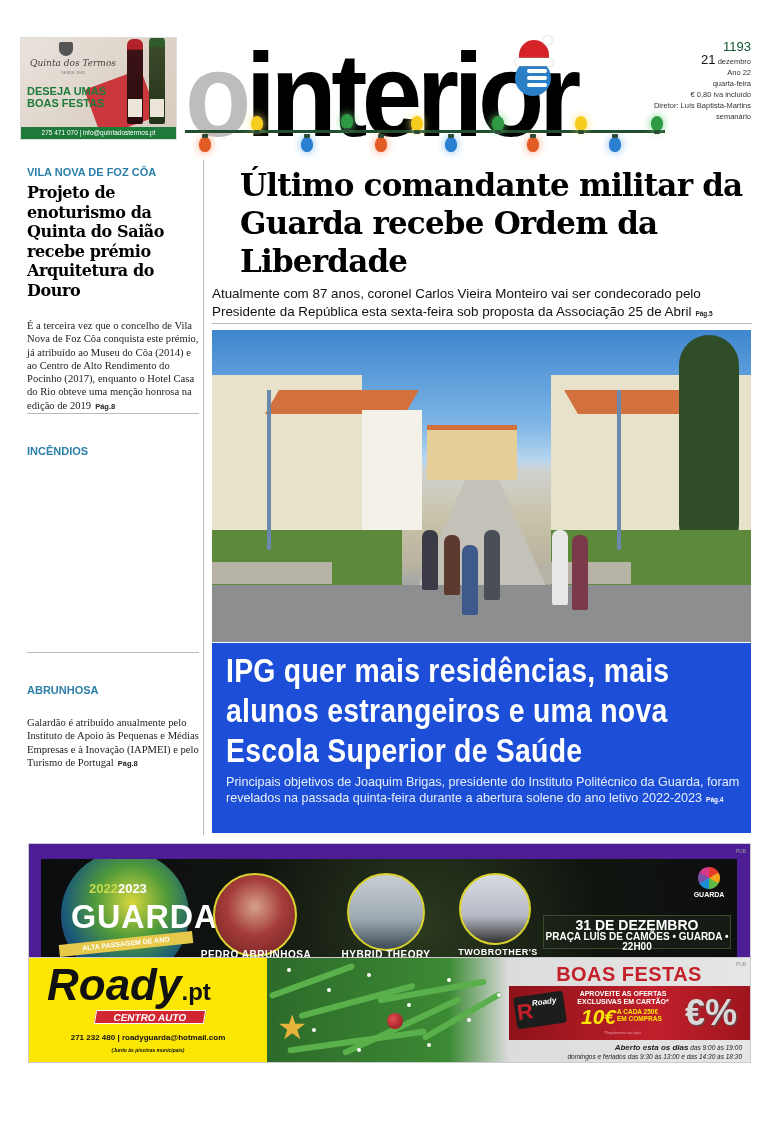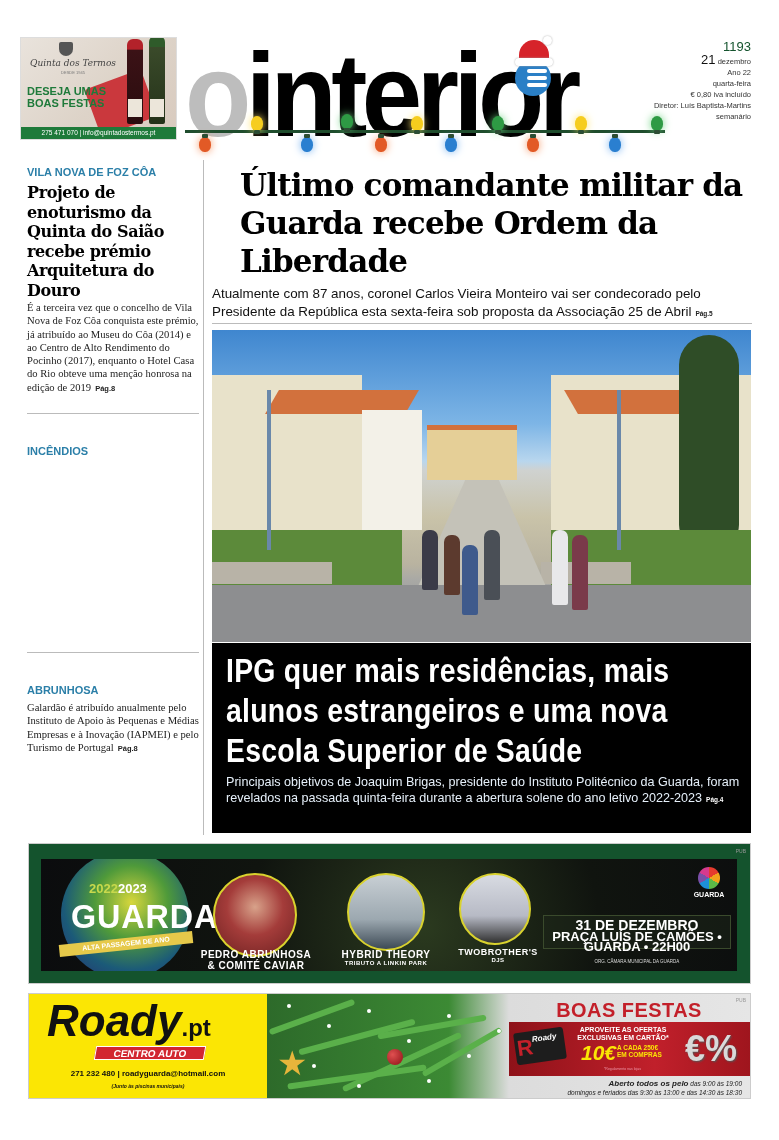--- a/index.html
+++ b/index.html
@@ -46,21 +46,21 @@
   .issue-info .date-day { font-size: 13px; color: #111; }
 
   
   .vline { position: absolute; left: 203px; top: 160px; width: 1px; height: 675px; background: #bbb; }
   .hline { position: absolute; height: 1px; background: #bbb; }
 
   
   .side-story { position: absolute; left: 27px; width: 172px; }
   .side-story .kicker { font-weight: bold; font-size: 11px; color: #2b7fa8; line-height: 13px; margin-bottom: 4px; }
   .side-story .headline { font-family: "DejaVu Serif", serif; font-weight: bold; font-size: 16px; line-height: 19.5px; color: #000; letter-spacing: -0.4px; }
-  .side-story .body { font-family: "Liberation Serif", serif; font-size: 10.6px; line-height: 13.3px; color: #222; margin-top: 1px; }
+  .side-story .body { font-family: "Liberation Serif", serif; font-size: 10.6px; line-height: 13.3px; color: #222; margin-top: 19px; }
   .pag { font-family: "Liberation Sans", sans-serif; font-weight: bold; font-size: 7.5px; margin-left: 4px; color: #222; }
 
   
   .main-head { position: absolute; left: 212px; top: 166px; width: 540px; font-family: "DejaVu Serif", serif;
     font-weight: bold; font-size: 31px; line-height: 38px; color: #000; letter-spacing: -0.8px; margin-left: 28px; }
   .main-sub { position: absolute; left: 212px; top: 285px; width: 545px; font-size: 13.4px; line-height: 17.5px; color: #111; }
   .main-sub .pag { font-size: 6.5px; }
 
   
   .photo { position: absolute; left: 212px; top: 330px; width: 539px; height: 312px; overflow: hidden;
@@ -78,28 +78,28 @@
   .photo .lawn-r { position: absolute; right: 0; top: 200px; width: 200px; height: 55px; background: #5c8a3a; }
   .photo .wall-l { position: absolute; left: 0; top: 232px; width: 120px; height: 22px; background: #b8b3a7; }
   .photo .wall-r { position: absolute; right: 120px; top: 232px; width: 90px; height: 22px; background: #b8b3a7; }
   .photo .road { position: absolute; left: 0; top: 255px; width: 100%; height: 57px; background: #8d8e90; }
   .photo .lamp { position: absolute; width: 4px; background: #6a88aa; }
   .photo .lamp.l { left: 55px; top: 60px; height: 160px; }
   .photo .lamp.r { left: 405px; top: 60px; height: 160px; }
   .photo .person { position: absolute; width: 16px; height: 60px; border-radius: 7px 7px 2px 2px; }
 
   
-  .blue-box { position: absolute; left: 212px; top: 643px; width: 539px; height: 190px; background: #000000; }
+  .blue-box { position: absolute; left: 212px; top: 643px; width: 539px; height: 190px; background: #1d4ed8; }
   .blue-head { position: absolute; left: 14px; top: 8px; width: 520px; color: #fff; font-family: "Liberation Sans", sans-serif;
     font-weight: bold; font-size: 33px; line-height: 40px; transform: scaleX(0.86); transform-origin: left; letter-spacing: 0.3px; white-space: nowrap; }
   .blue-sub { position: absolute; left: 14px; top: 131px; width: 515px; color: #e6f0fa; font-size: 12.6px; line-height: 16px; }
   .blue-sub .pag { font-size: 6.5px; color: #fff; }
 
   
-  .ad-guarda { position: absolute; left: 28px; top: 843px; width: 723px; height: 141px; border: 1px solid #ccc; background: #14532d; }
+  .ad-guarda { position: absolute; left: 28px; top: 843px; width: 723px; height: 141px; border: 1px solid #ccc; background: #4c1d95; }
   .pub { position: absolute; font-size: 5px; color: #999; }
   .ad-guarda .pub { right: 4px; top: 4px; }
   .ad-guarda .banner { position: absolute; left: 12px; top: 15px; width: 696px; height: 112px;
     background: radial-gradient(circle at 55% 60%, #2b3a1f 0%, #10140f 45%, #0b0c0e 100%); overflow: hidden; }
   .badge-circle { position: absolute; left: 20px; top: -8px; width: 128px; height: 128px; border-radius: 50%;
     background: radial-gradient(circle at 55% 40%, #d7d73c 0%, #4f9a3a 35%, #1b5a78 65%, #2a2670 100%); }
   .badge-years { position: absolute; left: 48px; top: 22px; font-weight: bold; font-size: 13px; color: #fff; }
   .badge-years span { color: #c8d94c; }
   .badge-title { position: absolute; left: 26px; top: 38px; font-weight: bold; font-size: 34px; color: #fff; letter-spacing: 1px; transform: scaleX(0.95); }
   .badge-tag { position: absolute; left: 18px; top: 79px; width: 134px; height: 12px; background: #e6c94a; color: #fff;
@@ -108,29 +108,29 @@
   .artist-photo.a1 { left: 172px; background: radial-gradient(circle at 50% 40%, #d8a28a 0%, #a43c3a 45%, #6b2020 100%); }
   .artist-photo.a2 { left: 306px; width: 78px; height: 78px; background: linear-gradient(#c8cfd4 0, #9ca8b0 60%, #3d4a55 100%); }
   .artist-photo.a3 { left: 418px; width: 72px; height: 72px; background: linear-gradient(#d8dbe2 0, #b7bac5 60%, #303030 100%); }
   .artist-name { position: absolute; color: #fff; font-weight: bold; text-align: center; letter-spacing: 0.5px; }
   .artist-name.a1 { left: 150px; top: 90px; width: 130px; font-size: 10px; line-height: 11px; }
   .artist-name.a2 { left: 290px; top: 90px; width: 110px; font-size: 10px; line-height: 11px; }
   .artist-name.a3 { left: 402px; top: 88px; width: 110px; font-size: 9px; line-height: 10px; }
   .artist-sub { display: block; font-size: 6px; line-height: 7px; font-weight: bold; }
   .event-box { position: absolute; left: 502px; top: 56px; width: 188px; height: 34px; border: 1px solid #3a4a2c; background: rgba(30,40,25,.5); text-align: center; color: #fff; }
   .event-date { font-weight: bold; font-size: 14px; line-height: 13px; margin-top: 3px; }
-  .event-place { font-size: 13px; line-height: 10px; font-weight: bold; }
+  .event-place { font-size: 10px; line-height: 10px; font-weight: bold; }
   .event-org { position: absolute; left: 502px; top: 100px; width: 188px; text-align: center; color: #ddd; font-size: 4.5px; }
   .guarda-logo { position: absolute; left: 650px; top: 8px; width: 36px; text-align: center; }
   .guarda-logo .mark { width: 22px; height: 22px; margin: 0 auto; border-radius: 50%;
     background: conic-gradient(#e63b2e 0 60deg, #f2a21c 60deg 120deg, #5bb947 120deg 180deg, #1d8fd6 180deg 240deg, #7a4fa8 240deg 300deg, #d63a8e 300deg 360deg); }
   .guarda-logo .txt { color: #fff; font-size: 7px; font-weight: bold; margin-top: 2px; }
 
   
-  .ad-roady { position: absolute; left: 28px; top: 993px; width: 723px; height: 106px; border: 1px solid #ccc; overflow: hidden;
+  .ad-roady { position: absolute; left: 28px; top: 957px; width: 723px; height: 106px; border: 1px solid #ccc; overflow: hidden;
     background: linear-gradient(90deg, #fbe604 0, #fbe604 238px, #2d6a2a 238px, #3c8a34 420px, #dcdcdc 480px, #e6e6e6 100%); }
   .ad-roady .pub { right: 4px; top: 3px; }
   .roady-logo { position: absolute; left: 18px; top: 2px; font-weight: bold; font-style: italic; font-size: 44px; color: #111; letter-spacing: -1px; }
   .roady-logo span { font-size: 24px; font-style: normal; letter-spacing: 0; }
   .roady-centro { position: absolute; left: 66px; top: 52px; width: 110px; height: 14px; background: #d22630; color: #fff; font-weight: bold;
     font-size: 10px; line-height: 14px; text-align: center; transform: skewX(-10deg); border: 1px solid #fff; }
   .roady-contact { position: absolute; left: 0; top: 75px; width: 238px; text-align: center; font-weight: bold; font-size: 8px; color: #111; }
   .roady-note { position: absolute; left: 0; top: 89px; width: 238px; text-align: center; font-style: italic; font-weight: bold; font-size: 5px; color: #111; }
   .branches { position: absolute; left: 238px; top: 0; width: 250px; height: 106px; overflow: hidden; }
   .needle { position: absolute; height: 6px; background: #5ab04a; border-radius: 3px; }
@@ -332,17 +332,17 @@
     </div>
     <div class="offer-ten">10€</div>
     <div class="offer-small">
       <div>A CADA 250€</div>
       <div>EM COMPRAS</div>
     </div>
     <div class="offer-note">*Regulamento nas lojas</div>
     <div class="euro-pct">€%</div>
   </div>
   <div class="hours">
-    <div><b>Aberto todos os pelo</b> <span>das 9:00 às 19:00</span></div>
+    <div><b>Aberto esta os dias</b> <span>das 9:00 às 19:00</span></div>
     <div>domingos e feriados das 9:30 às 13:00 e das 14:30 às 18:30</div>
   </div>
   <div class="pub">PUB</div>
 </div>
 
 </body></html>

